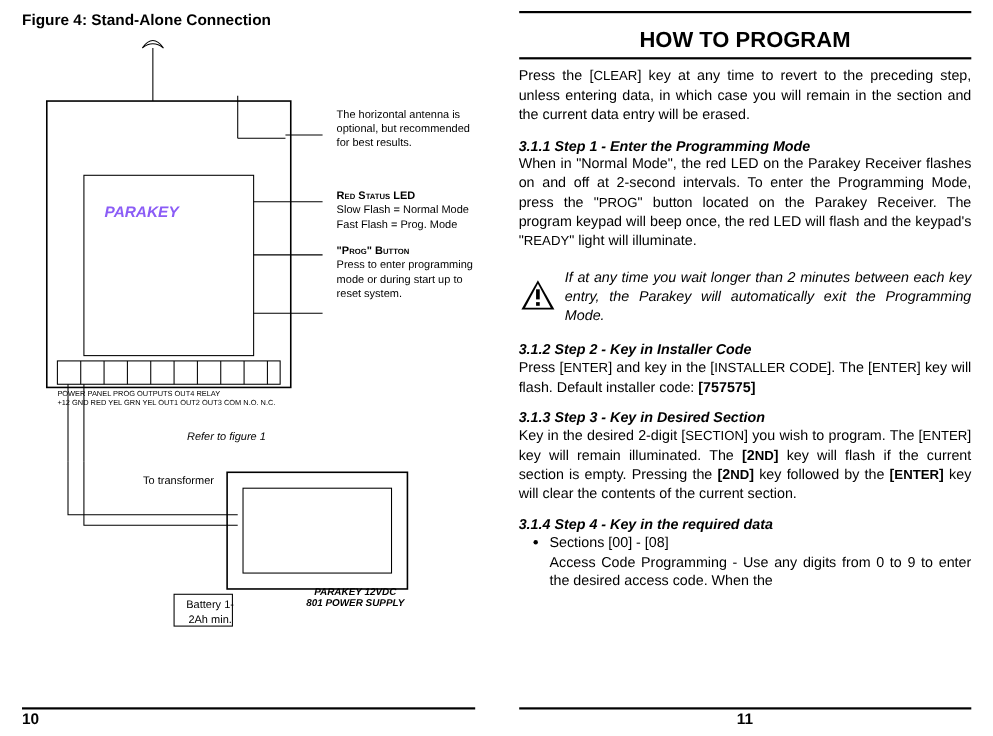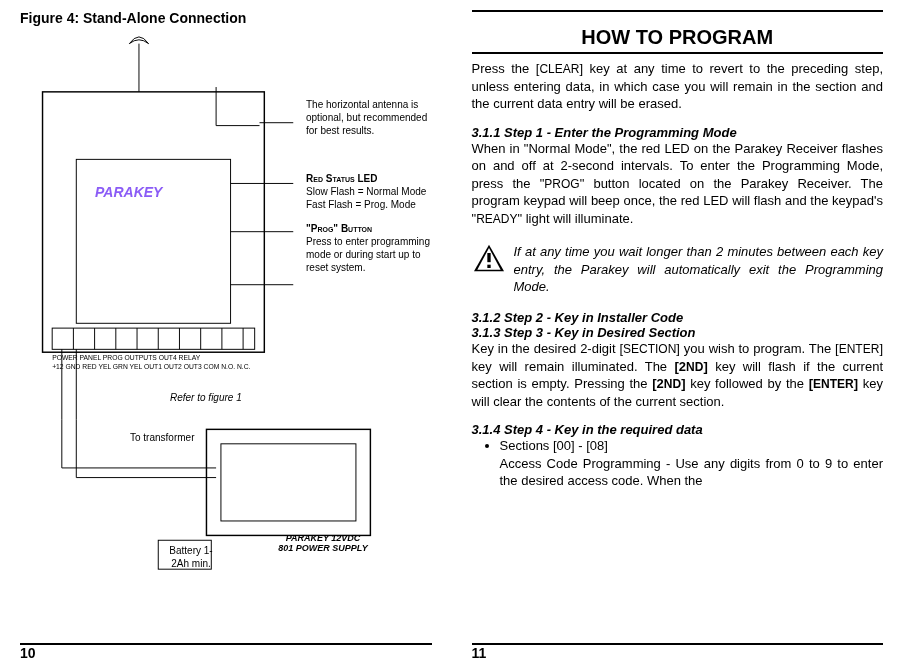--- a/index.html
+++ b/index.html
@@ -54,21 +54,21 @@
     font-variant: small-caps;
   }
   .page-num {
     font-weight: bold;
     font-size: 14px;
     border-top: 2px solid #000;
     margin-top: auto;
     padding-top: 0;
   }
   .pn-left { text-align: left; }
-  .pn-right { text-align: left; }
+  .pn-right { text-align: center; }
   
   .hdr-bar {
     border-top: 2px solid #000;
     border-bottom: 2px solid #000;
     text-align: center;
     font-weight: bold;
     font-size: 20px;
     padding: 14px 0 3px 0;
     margin-bottom: 6px;
     font-family: Arial, Helvetica, sans-serif;
@@ -79,21 +79,21 @@
     margin-bottom: 12px;
   }
   .step-heading {
     font-weight: bold;
     font-style: italic;
     margin-bottom: 0px;
   }
   .smallcaps { font-variant: small-caps; font-size: 12px; }
   .warning-row {
     display: flex;
-    align-items: flex-start;
+    align-items: center;
     margin: 4px 0 14px 0;
   }
   .warning-icon {
     flex: 0 0 34px;
     margin-right: 8px;
   }
   .warning-icon svg { width: 34px; height: 30px; }
   .warning-text {
     font-style: italic;
     text-align: justify;
@@ -238,20 +238,23 @@
         <polygon points="20,2 38,34 2,34" fill="#000"></polygon>
         <polygon points="20,6 34,32 6,32" fill="#fff"></polygon>
         <rect x="18" y="12" width="4" height="11" fill="#000"></rect>
         <rect x="18" y="26" width="4" height="4" fill="#000"></rect>
       </svg>
     </div>
     <div class="warning-text">If at any time you wait longer than 2 minutes between each key entry, the Parakey will automatically exit the Programming Mode.</div>
   </div>
 
   <div class="step-heading">3.1.2 Step 2 - Key in Installer Code</div>
+  <div class="body-text">
+    Press [<span class="smallcaps">ENTER</span>] and key in the [<span class="smallcaps">INSTALLER CODE</span>]. The [<span class="smallcaps">ENTER</span>] key will flash. Default installer code: <b>[757575]</b>
+  </div>
 
   <div class="step-heading">3.1.3 Step 3 - Key in Desired Section</div>
   <div class="body-text">
     Key in the desired 2-digit [<span class="smallcaps">SECTION</span>] you wish to program. The [<span class="smallcaps">ENTER</span>] key will remain illuminated. The <b>[2<span class="smallcaps">ND</span>]</b> key will flash if the current section is empty. Pressing the <b>[2<span class="smallcaps">ND</span>]</b> key followed by the <b>[<span class="smallcaps">ENTER</span>]</b> key will clear the contents of the current section.
   </div>
 
   <div class="step-heading">3.1.4 Step 4 - Key in the required data</div>
   <ul class="bullet">
     <li>Sections [00] - [08]</li>
   </ul>

